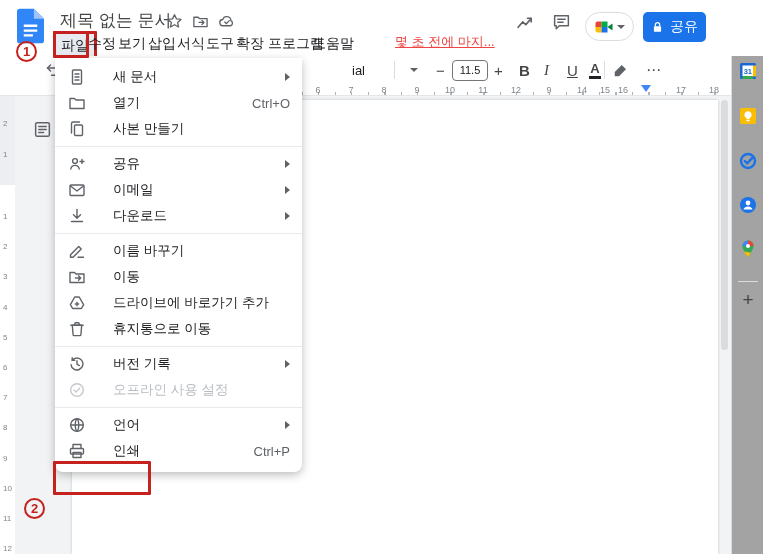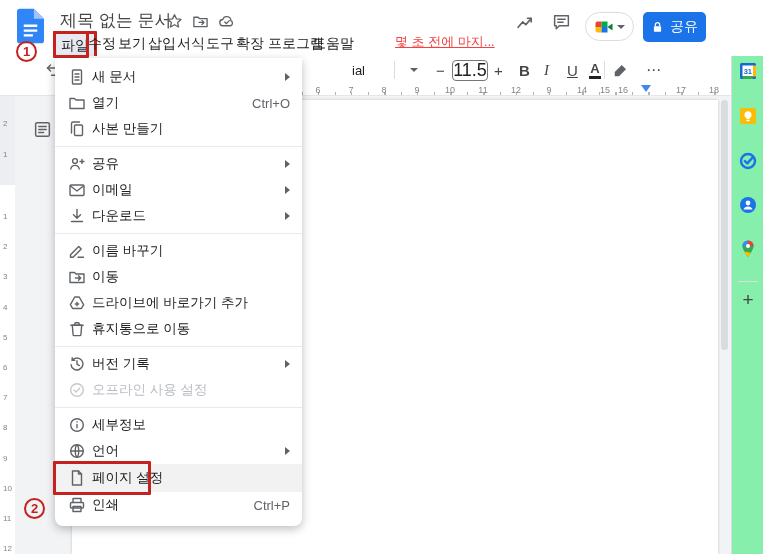--- a/index.html
+++ b/index.html
@@ -26,21 +26,21 @@
   .share-btn { position:absolute; left:643px; top:12px; width:63px; height:30px; background:#1a73e8; border:none;
     border-radius:5px; display:flex; align-items:center; justify-content:center; gap:6px;
     color:#fff; font-size:14px; font-family:inherit; }
   .caret-down { width:0; height:0; border-left:4px solid transparent; border-right:4px solid transparent; border-top:4px solid #5f6368; }
 
   
   .toolbar { position:absolute; left:0; top:56px; width:763px; height:28px; background:#fff; }
   .tb { position:absolute; top:0; height:28px; display:flex; align-items:center; color:#444746;margin-left:32px; }
   .sep { position:absolute; top:5px; width:1px; height:18px; background:#dadce0; }
   .font-partial { font-size:13px; color:#202124; }
-  .size-box { border:1px solid #747775; border-radius:4px; width:36px; height:21px; display:flex; align-items:center; justify-content:center; font-size:18px; color:#202124; }
+  .size-box { border:1px solid #747775; border-radius:4px; width:36px; height:21px; display:flex; align-items:center; justify-content:center; font-size:11px; color:#202124; }
   .tbtn { font-size:15px; color:#444746; }
   .a-color { display:flex; flex-direction:column; align-items:center; line-height:1; }
   .a-color .bar { width:12px; height:3px; background:#202124; margin-top:1px; }
   .edit-pill { position:absolute; left:645px; top:57px; width:44px; height:26px; background:#e4ecfb; border-radius:5px;
     display:flex; align-items:center; justify-content:center; gap:4px; }
 
   
   .ruler-h { position:absolute; left:0; top:84px; width:731px; height:12px; background:#fff; border-bottom:1px solid #e4e6e8; }
   .tickband { position:absolute; left:302px; top:8px; width:429px; height:3px;
     background:repeating-linear-gradient(to right, #9aa0a6 0 1px, transparent 1px 16.5px); opacity:.8; }
@@ -53,30 +53,30 @@
   .v-band { position:absolute; left:0; top:0; width:15px; height:89px; background:#eceef1; }
   .vnum { position:absolute; left:3px; transform:translateY(-50%); font-size:8px; color:#80868b; }
   .outline-btn { position:absolute; left:33px; top:24px; }
   .scroll-track { position:absolute; left:720px; top:4px; width:9px; height:454px; background:#f1f3f4; }
   .scroll-thumb { position:absolute; left:1px; top:0; width:7px; height:250px; background:#dadce0; border-radius:4px; }
 
   
   .menu-panel { position:absolute; left:55px; top:58px; width:247px; background:#fff;
     border-radius:0 0 8px 8px; box-shadow:0 3px 10px rgba(0,0,0,.26); padding:6px 0 8px 0; z-index:5; }
   .mrow { display:flex; align-items:center; height:26px; padding:0 12px 0 13px; font-size:13.5px; color:#202124; }
-  .mrow .mlabel { margin-left:6px; }
+  .mrow .mlabel { margin-left:27px; }
   .mrow.hl { background:#f2f2f2; height:28px; }
   .mrow.dis { color:#b9bdc2; }
   .mrow.dis .ic { stroke:#c6c9cd; }
   .mshort { margin-left:auto; font-size:13px; color:#5f6368; }
   .msub { margin-left:auto; width:0; height:0; border-top:4px solid transparent; border-bottom:4px solid transparent; border-left:5px solid #5f6368; }
   .mdiv { height:1px; background:#e8eaed; margin:4px 0; }
 
   
-  .sidepanel { position:absolute; left:731px; top:56px; width:32px; height:498px; background:#86efac; border-left:1px solid #dadce0; }
+  .sidepanel { position:absolute; left:731px; top:56px; width:32px; height:498px; background:#a3a3a3; border-left:1px solid #dadce0; }
   .side-ic { position:absolute; left:6px; }
   .side-div { position:absolute; left:6px; top:225px; width:20px; height:1px; background:#dadce0; }
   .side-add { position:absolute; left:6px; top:234px; width:20px; height:20px; font-size:19px; color:#444746;
     display:flex; align-items:center; justify-content:center; }
 
   
   .ann-box { position:absolute; border:3px solid #c5221f; border-radius:1px; z-index:8; pointer-events:none; }
   .ann-circle { position:absolute; width:21px; height:21px; border:2px solid #c5221f; border-radius:50%;
     color:#c5221f; font-size:13px; font-weight:bold; display:flex; align-items:center; justify-content:center; z-index:8; }
 </style>
@@ -392,43 +392,25 @@
         </span>
       <span class="mlabel">오프라인 사용 설정</span>
     </div>
 
     <div class="mdiv"></div>
 
     <div class="mrow">
       <span>
           <svg class="ic" width="18" height="18" viewBox="0 0 18 18">
             <circle cx="9" cy="9" r="6.3"></circle>
-            <path d="M9 8.4v3.4M9 5.8v.1"></path>
-          </svg>
-        </span>
-      <span class="mlabel">세부정보</span>
-    </div>
-    <div class="mrow">
-      <span>
-          <svg class="ic" width="18" height="18" viewBox="0 0 18 18">
-            <circle cx="9" cy="9" r="6.3"></circle>
             <path d="M2.7 9h12.6M9 2.7c-2.3 2-2.3 10.6 0 12.6M9 2.7c2.3 2 2.3 10.6 0 12.6"></path>
           </svg>
         </span>
       <span class="mlabel">언어</span>
         <span class="msub"></span>
-    </div>
-    <div class="mrow hl">
-      <span>
-          <svg class="ic" width="18" height="18" viewBox="0 0 18 18">
-            <path d="M4.5 2h6l3 3v11h-9z"></path>
-            <path d="M10.5 2v3h3"></path>
-          </svg>
-        </span>
-      <span class="mlabel">페이지 설정</span>
     </div>
     <div class="mrow">
       <span>
           <svg class="ic" width="18" height="18" viewBox="0 0 18 18">
             <path d="M5 6.5v-4h8v4"></path>
             <rect x="2.5" y="6.5" width="13" height="5.5" rx="1"></rect>
             <path d="M5 10.5h8v5H5z"></path>
           </svg>
         </span>
       <span class="mlabel">인쇄</span>

